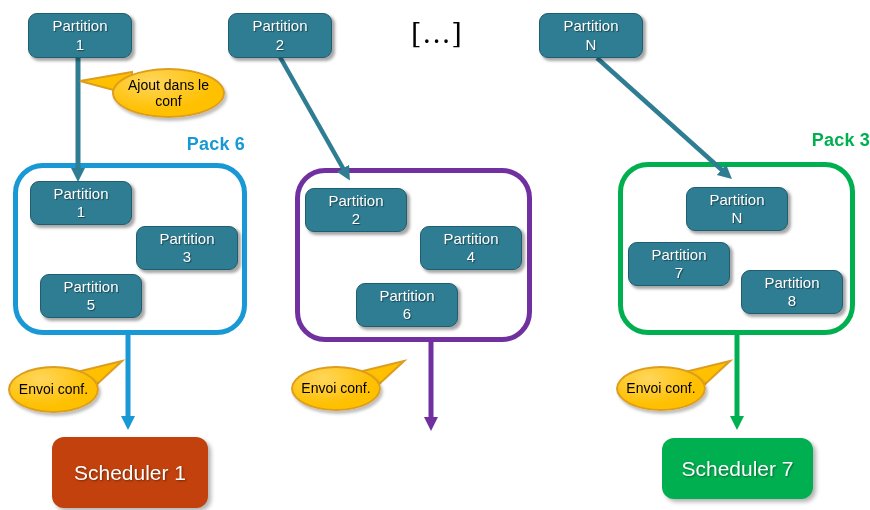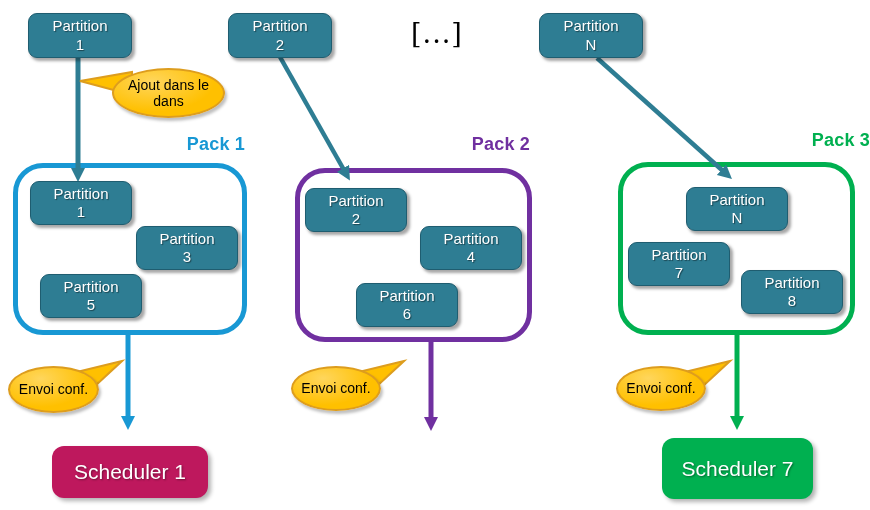--- a/index.html
+++ b/index.html
@@ -88,36 +88,35 @@
   <div class="pbox" style="left:228px;top:13px">
     <span>Partition</span>
     <span>2</span>
   </div>
   <div class="ellipsis">[...]</div>
   <div class="pbox" style="left:539px;top:13px">
     <span>Partition</span>
     <span>N</span>
   </div>
 
-  <div class="pack-label" style="left:153px;top:134px;color:#1898D4">Pack 1</div>
+  <div class="pack-label" style="left:153px;top:134px;color:#1898D4">Pack 6</div>
   <div class="pack" style="left:13px;top:163px;width:234px;height:172px;border-color:#1898D4"></div>
   <div class="pbox inner" style="left:30px;top:181px">
     <span>Partition</span>
     <span>1</span>
   </div>
   <div class="pbox inner" style="left:136px;top:226px">
     <span>Partition</span>
     <span>3</span>
   </div>
   <div class="pbox inner" style="left:40px;top:274px">
     <span>Partition</span>
     <span>5</span>
   </div>
 
-  <div class="pack-label" style="left:438px;top:134px;color:#7030A0">Pack 2</div>
   <div class="pack" style="left:295px;top:168px;width:237px;height:174px;border-color:#7030A0"></div>
   <div class="pbox inner" style="left:305px;top:188px">
     <span>Partition</span>
     <span>2</span>
   </div>
   <div class="pbox inner" style="left:420px;top:226px">
     <span>Partition</span>
     <span>4</span>
   </div>
   <div class="pbox inner" style="left:356px;top:283px">
@@ -135,28 +134,28 @@
     <span>Partition</span>
     <span>7</span>
   </div>
   <div class="pbox inner" style="left:741px;top:270px">
     <span>Partition</span>
     <span>8</span>
   </div>
 
   <div class="bubble" style="left:112px;top:68px;width:113px;height:50px">
     <span>Ajout dans le</span>
-    <span>dans</span>
+    <span>conf</span>
   </div>
   <div class="bubble" style="left:8px;top:366px;width:91px;height:47px">
     <span>Envoi conf.</span>
   </div>
   <div class="bubble" style="left:291px;top:366px;width:90px;height:45px">
     <span>Envoi conf.</span>
   </div>
   <div class="bubble" style="left:616px;top:366px;width:90px;height:45px">
     <span>Envoi conf.</span>
   </div>
 
-  <div class="sched" style="left:52px;top:446px;width:156px;height:52px;background:#be185d">Scheduler 1</div>
+  <div class="sched" style="left:52px;top:437px;width:156px;height:71px;background:#c2410c">Scheduler 1</div>
   <div class="sched" style="left:662px;top:438px;width:151px;height:61px;background:#00B050">Scheduler 7</div>
 
 </div>
 
 </body></html>

